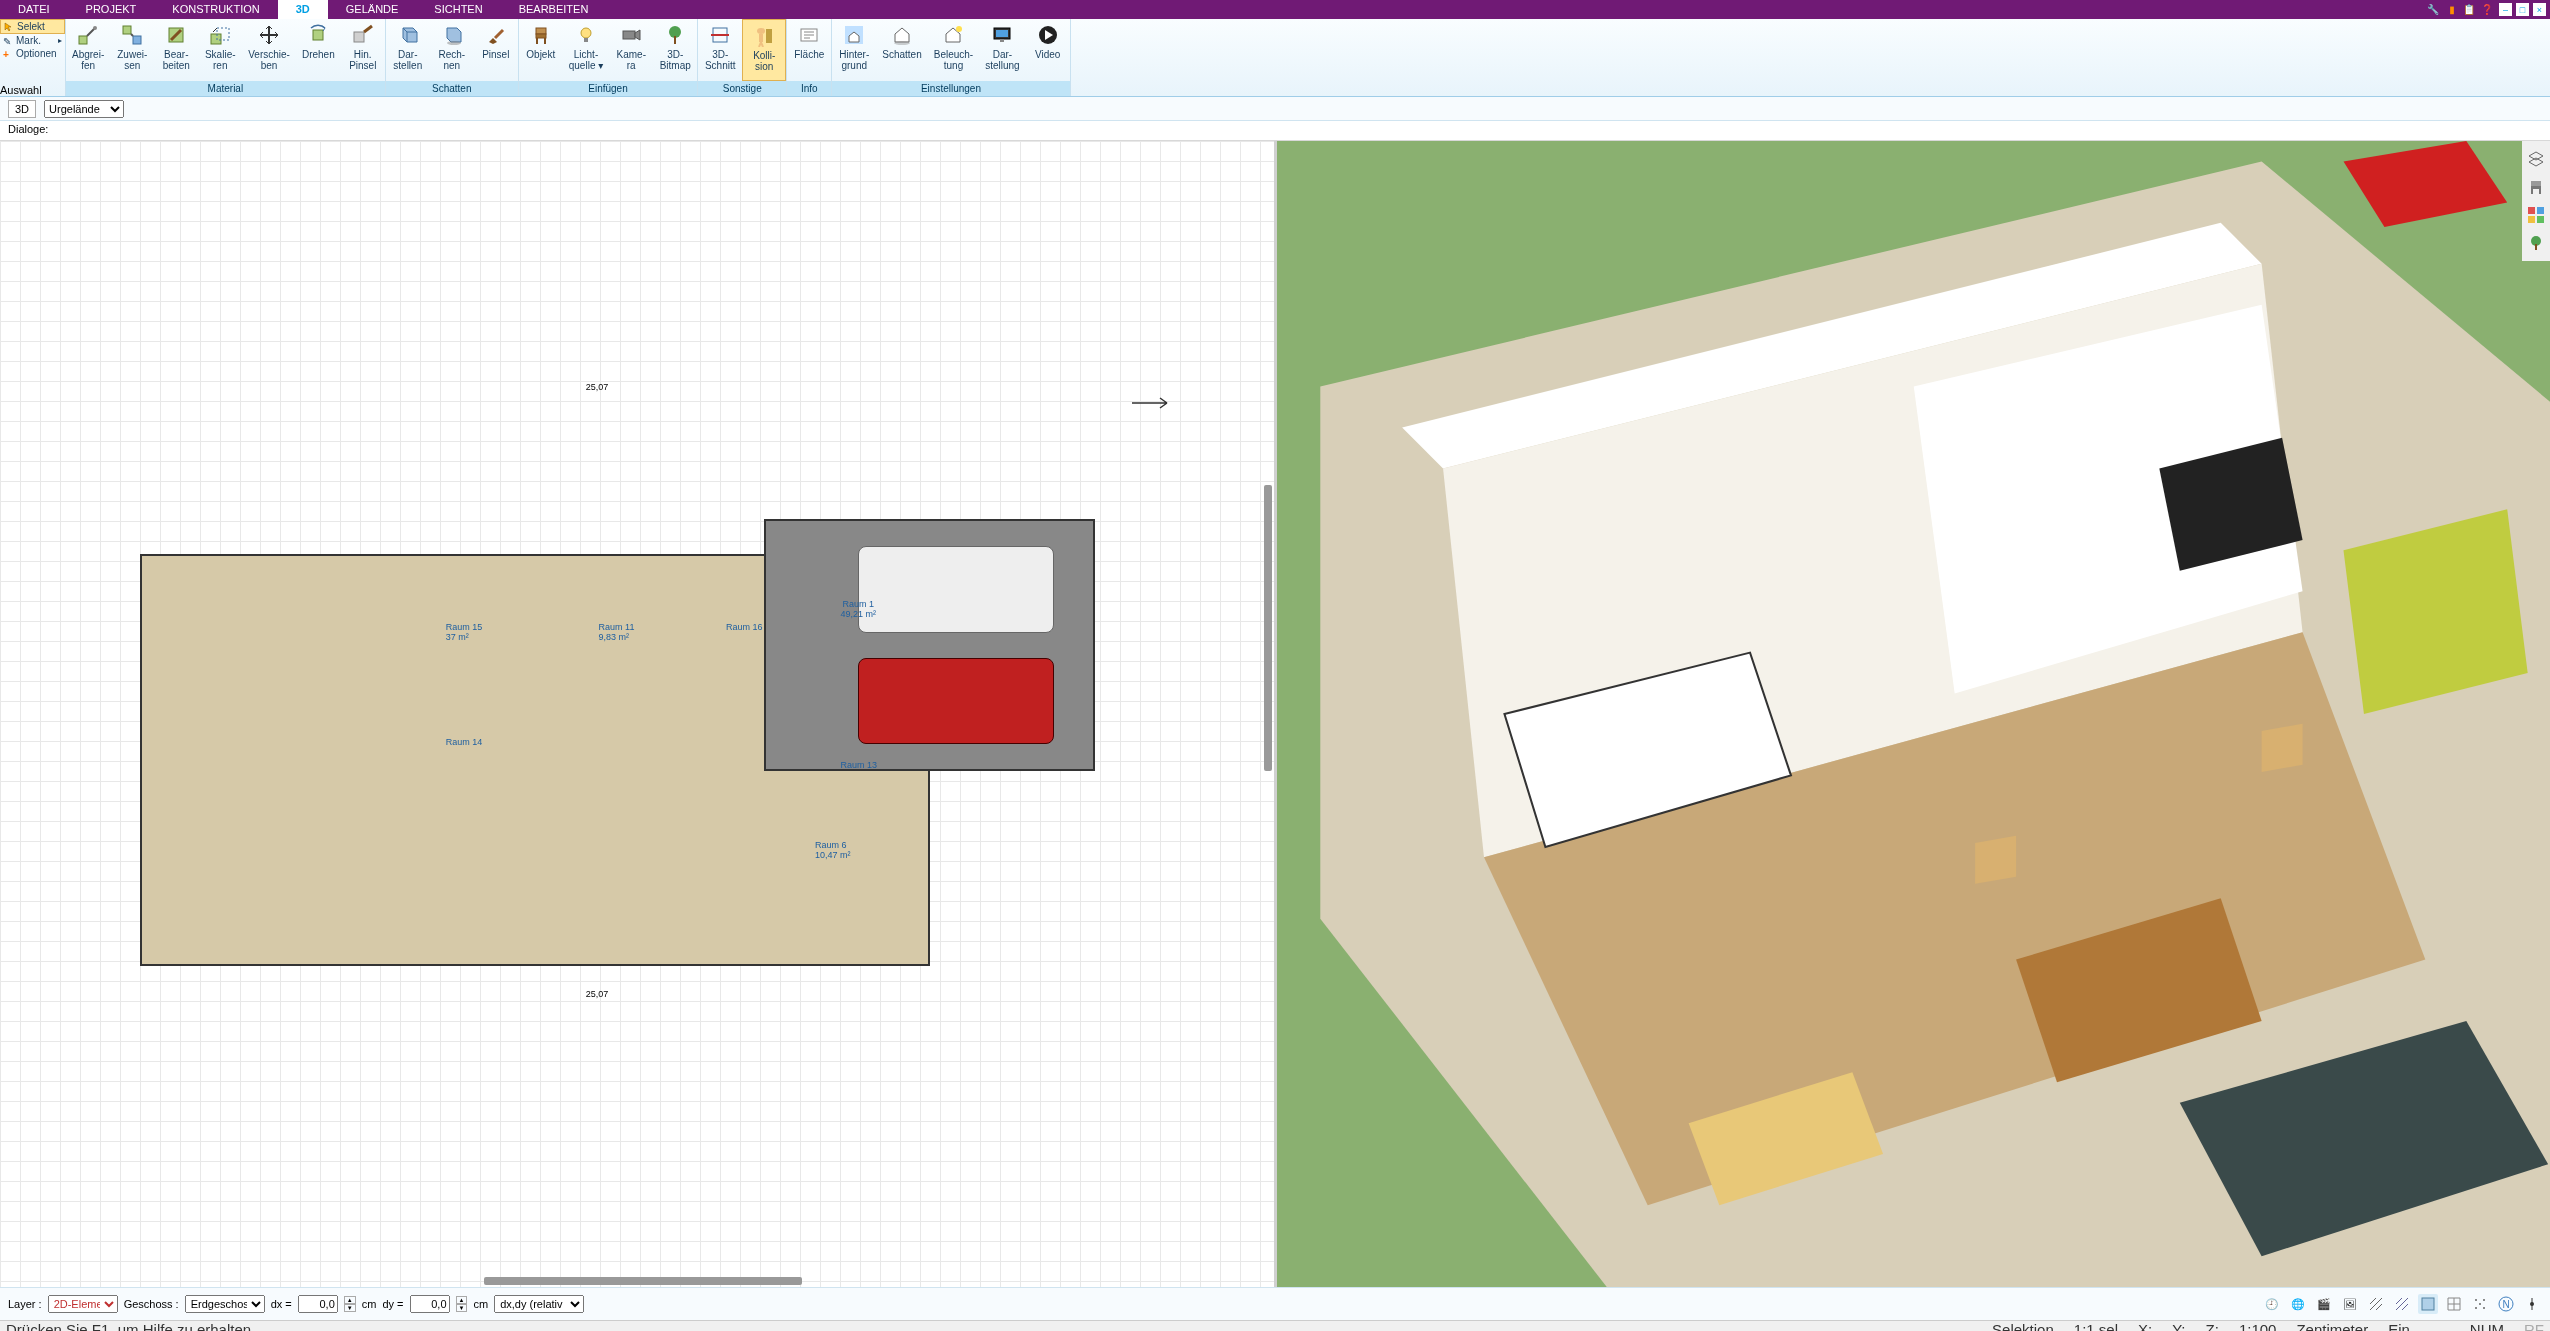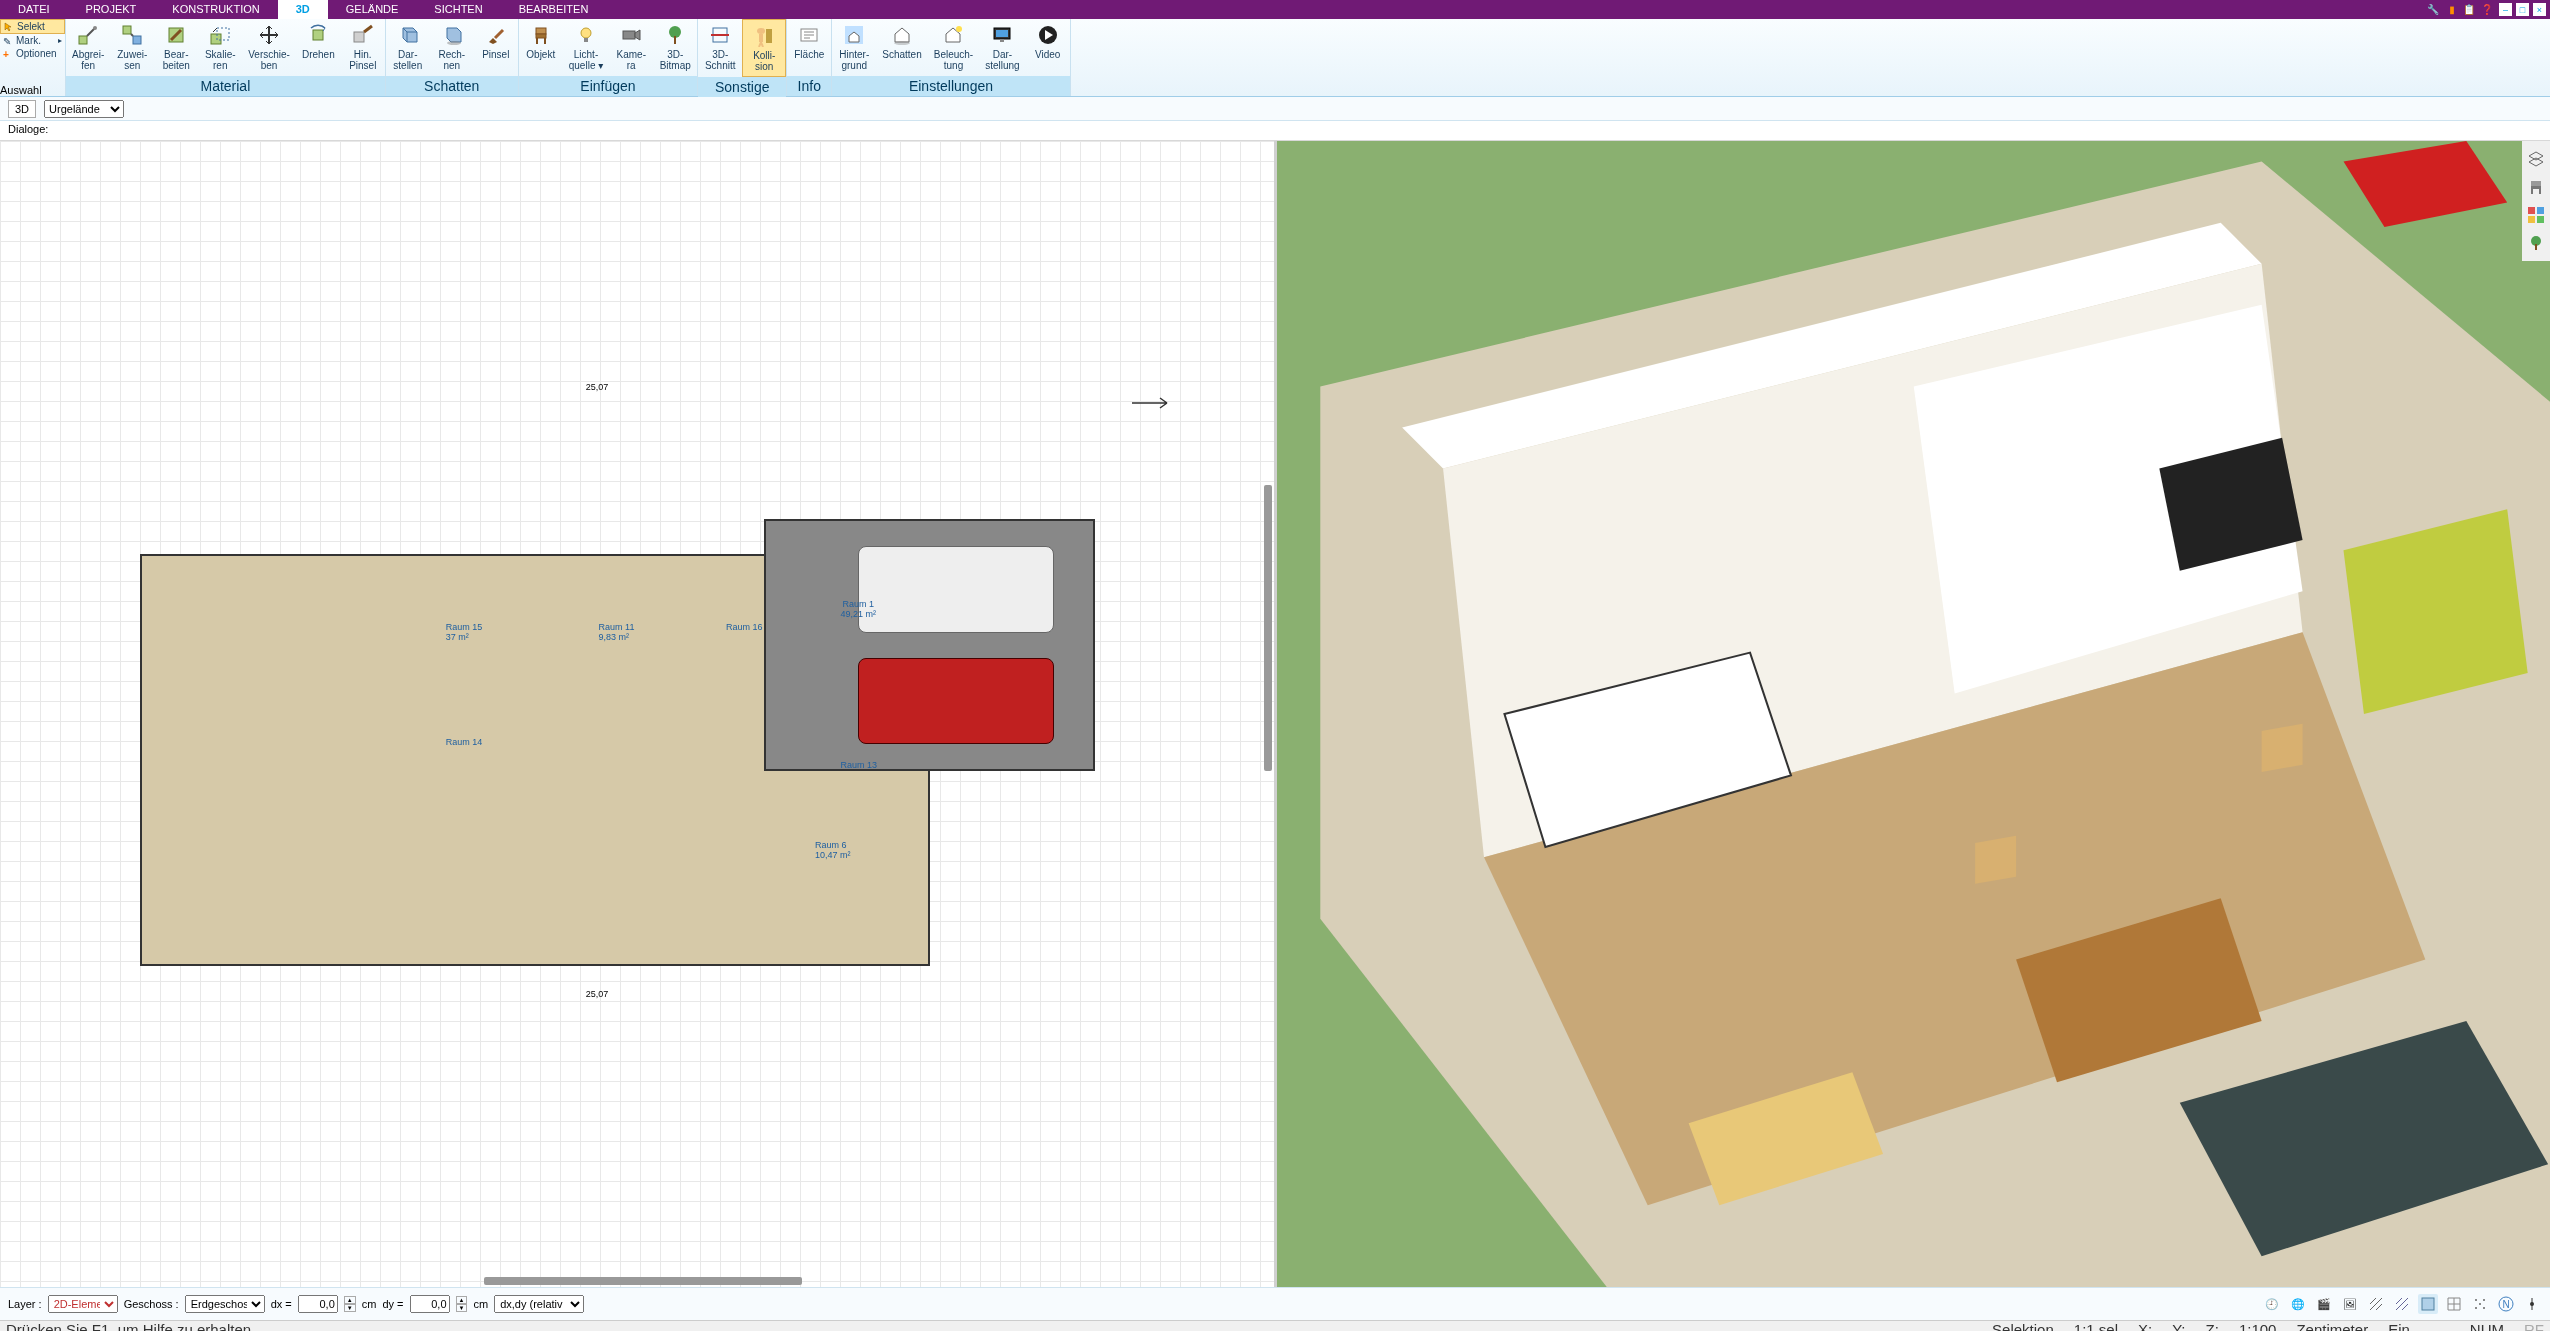--- a/index.html
+++ b/index.html
@@ -10,21 +10,21 @@
 .menubar .menu-item { padding: 3px 18px; color: #fff; font-size: 11px; cursor: pointer; }
 .menubar .menu-item.active { background: #fff; color: #009fe3; font-weight: bold; }
 .menubar .right-icons { margin-left: auto; display: flex; align-items: center; gap: 4px; padding-right: 4px; }
 .menubar .right-icons span { width: 14px; height: 14px; display: inline-flex; align-items: center; justify-content: center; color: #fff; font-size: 10px; cursor: pointer; }
 .menubar .win-btn { background: #fff; color: #009fe3 !important; width: 13px !important; height: 13px !important; font-size: 9px !important; }
 
 
 .ribbon { display: flex; background: linear-gradient(#f9fdff,#e8f4fb); height: 78px; border-bottom: 1px solid #a0cde8; }
 .ribbon-group { display: flex; flex-direction: column; border-right: 1px solid #c8e1f0; }
 .ribbon-group .items { display: flex; flex: 1; }
-.ribbon-group .label { text-align: center; font-size: 14px; padding: 2px 0; background: #bfe4f7; color: #003a5c; }
+.ribbon-group .label { text-align: center; font-size: 10px; padding: 2px 0; background: #bfe4f7; color: #003a5c; }
 .ribbon-btn { display: flex; flex-direction: column; align-items: center; justify-content: flex-start; padding: 4px 6px; cursor: pointer; min-width: 44px; position: relative; }
 .ribbon-btn.active { background: #ffe8a0; border: 1px solid #e0b050; }
 .ribbon-btn .icon { width: 24px; height: 24px; margin-bottom: 2px; display: flex; align-items: center; justify-content: center; }
 .ribbon-btn .txt { font-size: 10px; text-align: center; color: #1a3d5c; line-height: 11px; white-space: pre-line; }
 
 
 .left-panel { display:flex; flex-direction:column; }
 .left-panel .row { display:flex; align-items:center; padding:1px 3px; font-size:10px; color:#1a3d5c; cursor:pointer; }
 .left-panel .sel-icon { width:10px; height:10px; margin-right:3px; display:inline-block; }
 

